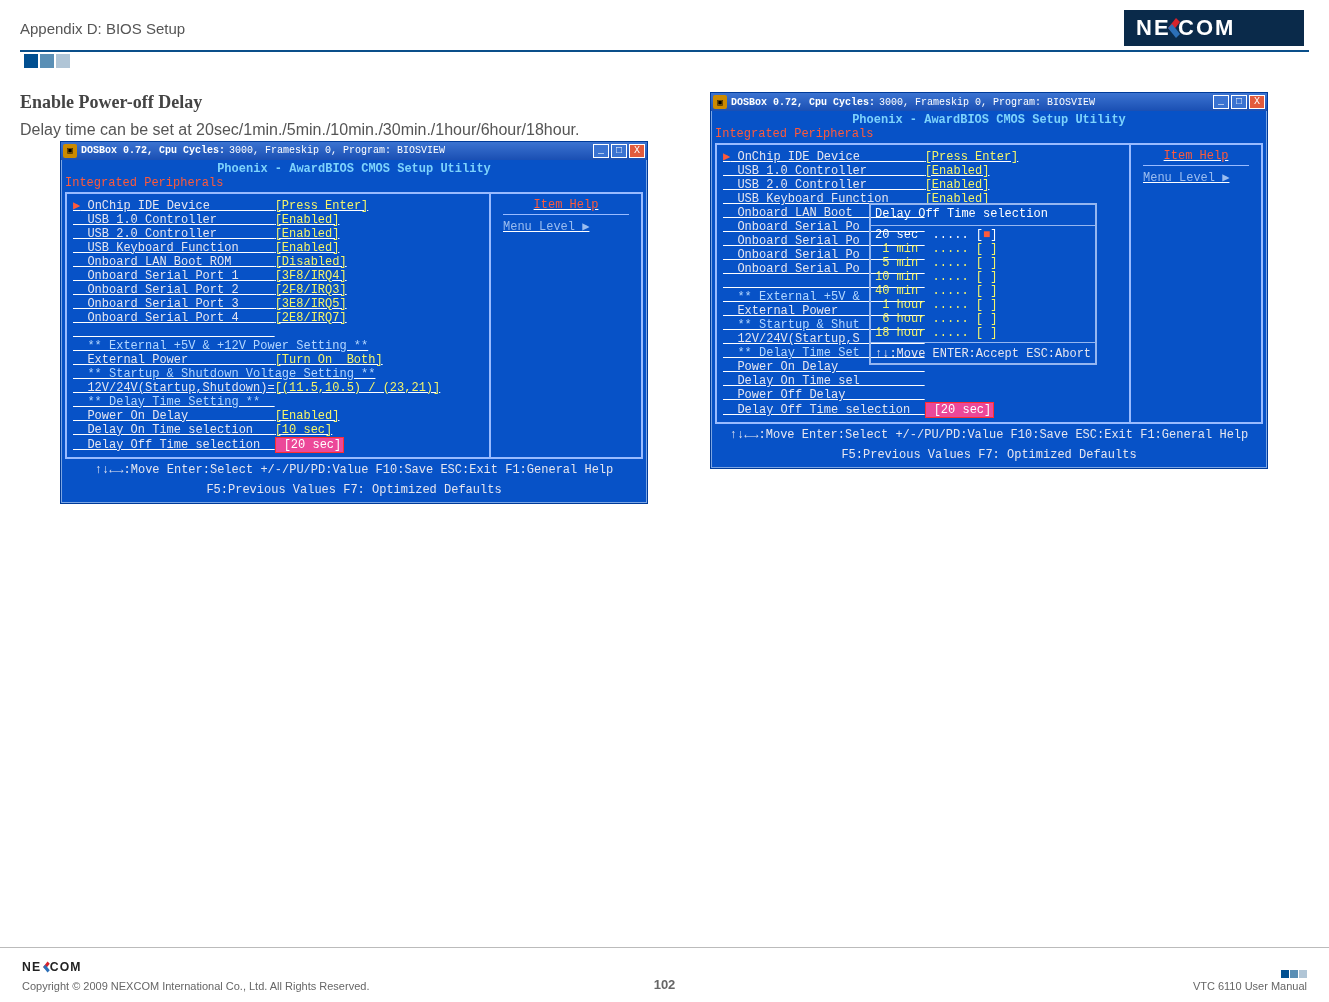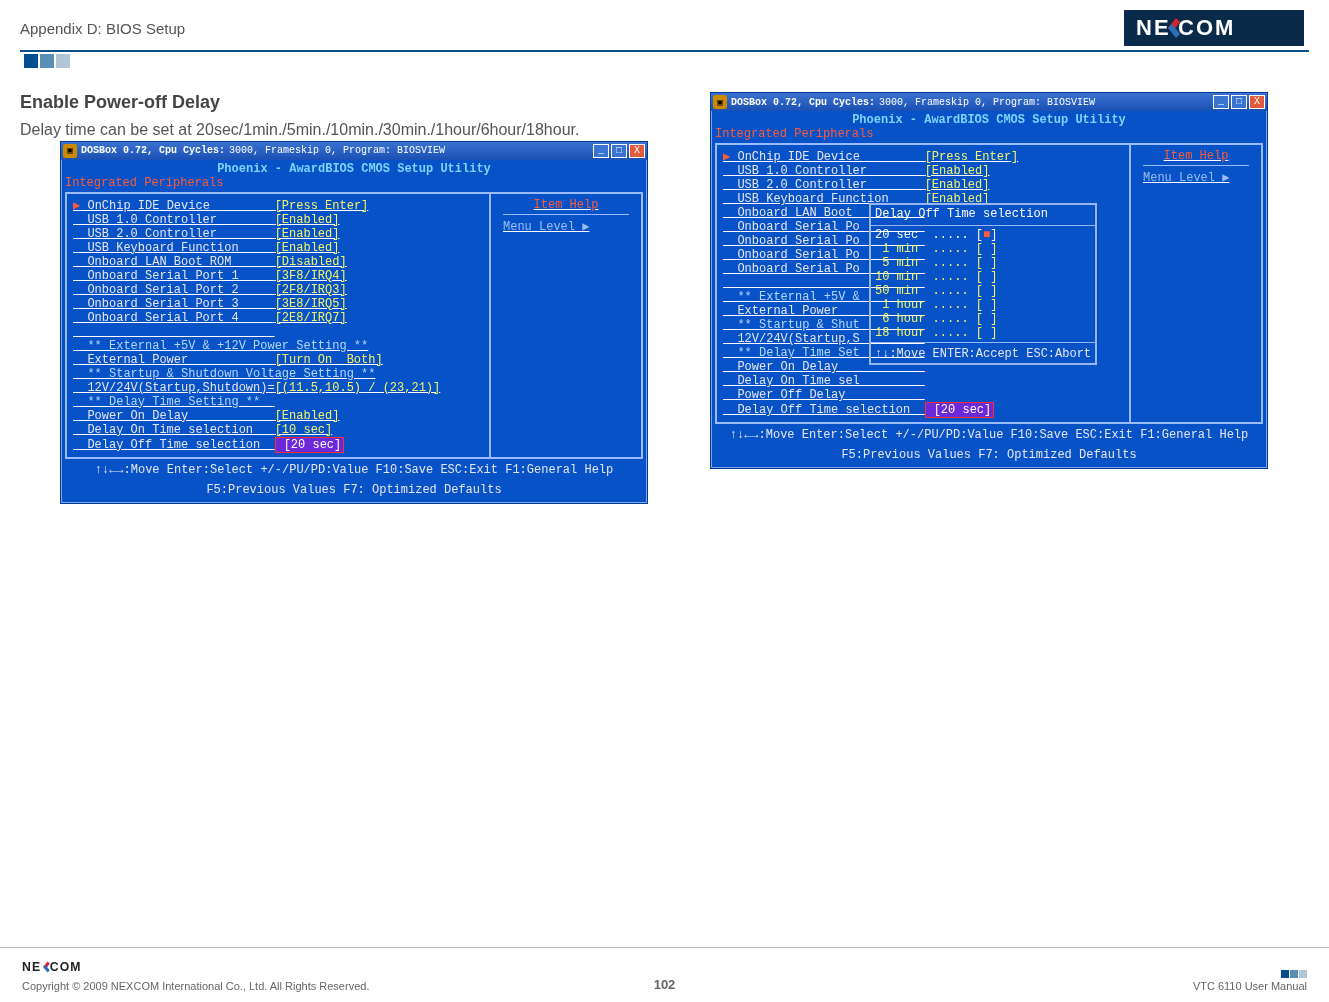--- a/index.html
+++ b/index.html
@@ -23,21 +23,21 @@
   .nexcom-logo { width:180px; height:36px; }
   .nexcom-logo-small { width:100px; height:22px; }
   .header-rule { border:none; border-top:2px solid #0a4f8a; margin:0 0 2px 0; }
   .sq-row { display:flex; gap:2px; padding-left:4px; margin-bottom:24px;}
   .sq-row .a{width:14px;height:14px;background:#014f90;}
   .sq-row .b{width:14px;height:14px;background:#5a8fb5;}
   .sq-row .c{width:14px;height:14px;background:#b0c5d6;}
   .two-col { display:flex; gap:50px; padding:0 0 0 0;}
   .left-col { width:640px; }
   .right-col { width:570px; }
-  .section-heading { font-size:18px; font-weight:700; color:#444; margin-bottom:6px; }
+  .section-heading { font-size:18px; font-weight:700; color:#444; margin-bottom:6px;font-family:Liberation Serif, serif; }
   .section-body { font-size:16px; color:#555; line-height:1.35; }
 
   .bios-window {
     font-family:"Courier New",monospace;
     font-size:12px;
     color:#fff;
     background:#0752c7;
     border:1px solid #003b99;
     box-shadow:0 0 0 1px #7da6e4 inset;
     margin-left:40px;
@@ -68,21 +68,21 @@
   }
   .bios-left { flex:1; padding:4px 6px; border-right:2px solid #99bbff;}
   .help-col  { width:150px; padding:4px 12px;}
   .help-head { text-align:center;color:#ff5a3a;border-bottom:1px solid #99bbff;padding-bottom:2px;margin-bottom:4px;}
   .help-line { color:#9bbdf0; }
   .row { white-space:pre; color:#e6e6f0; }
   .row .val { color:#f5f56a; }
   .row.hdr { color:#b3d7ff; }
   .row .marker{color:#ff5a3a;font-weight:bold;}
   .redbox { display:inline-block;border:1px solid #ff2e2e;color:#f5f56a;padding:0 2px;}
-  .redbox.sel{background:#6d28d9;color:#fff;padding-left:8px;}
+  .redbox.sel{background:#ec4899;color:#fff;padding-left:8px;}
   .bios-footer { text-align:center;color:#e6e6f0;padding:2px 4px 4px 4px;}
 
   .popup-box {
     border:2px solid #95b6f0;
     padding:2px 4px;
     margin:2px 0 2px 2px;
     display:inline-block;
   }
   .popup-title{ color:#fff; padding-bottom:2px;}
   .popup-box hr{border:none;border-top:1px solid #95b6f0;margin:2px -4px;}
@@ -233,21 +233,21 @@
 
             <div style="position:absolute; left:150px; top:56px;">
               <div class="popup-box">
                 <div class="popup-title">Delay Off Time selection</div>
                 <hr>
                 <div id="popup-opts">
                     <div class="popup-row active">20 sec  ..... [<span class="sym">■</span>]</div>
                     <div class="popup-row"> 1 min  ..... [ ]</div>
                     <div class="popup-row"> 5 min  ..... [ ]</div>
                     <div class="popup-row">10 min  ..... [ ]</div>
-                    <div class="popup-row">50 min  ..... [ ]</div>
+                    <div class="popup-row">40 min  ..... [ ]</div>
                     <div class="popup-row"> 1 hour ..... [ ]</div>
                     <div class="popup-row"> 6 hour ..... [ ]</div>
                     <div class="popup-row">18 hour ..... [ ]</div>
                   </div>
                 <hr>
                 <div class="popup-foot">↑↓:Move ENTER:Accept ESC:Abort</div>
               </div>
             </div>
           </div>
           <div class="bios-footer">↑↓←→:Move  Enter:Select  +/-/PU/PD:Value  F10:Save  ESC:Exit  F1:General Help</div>

